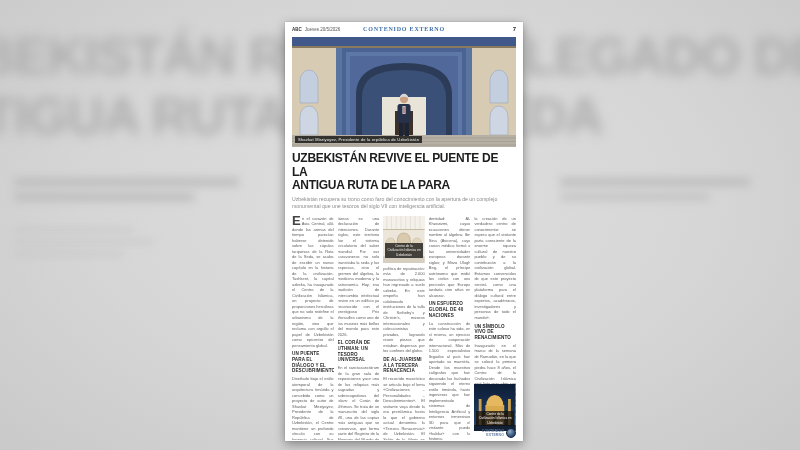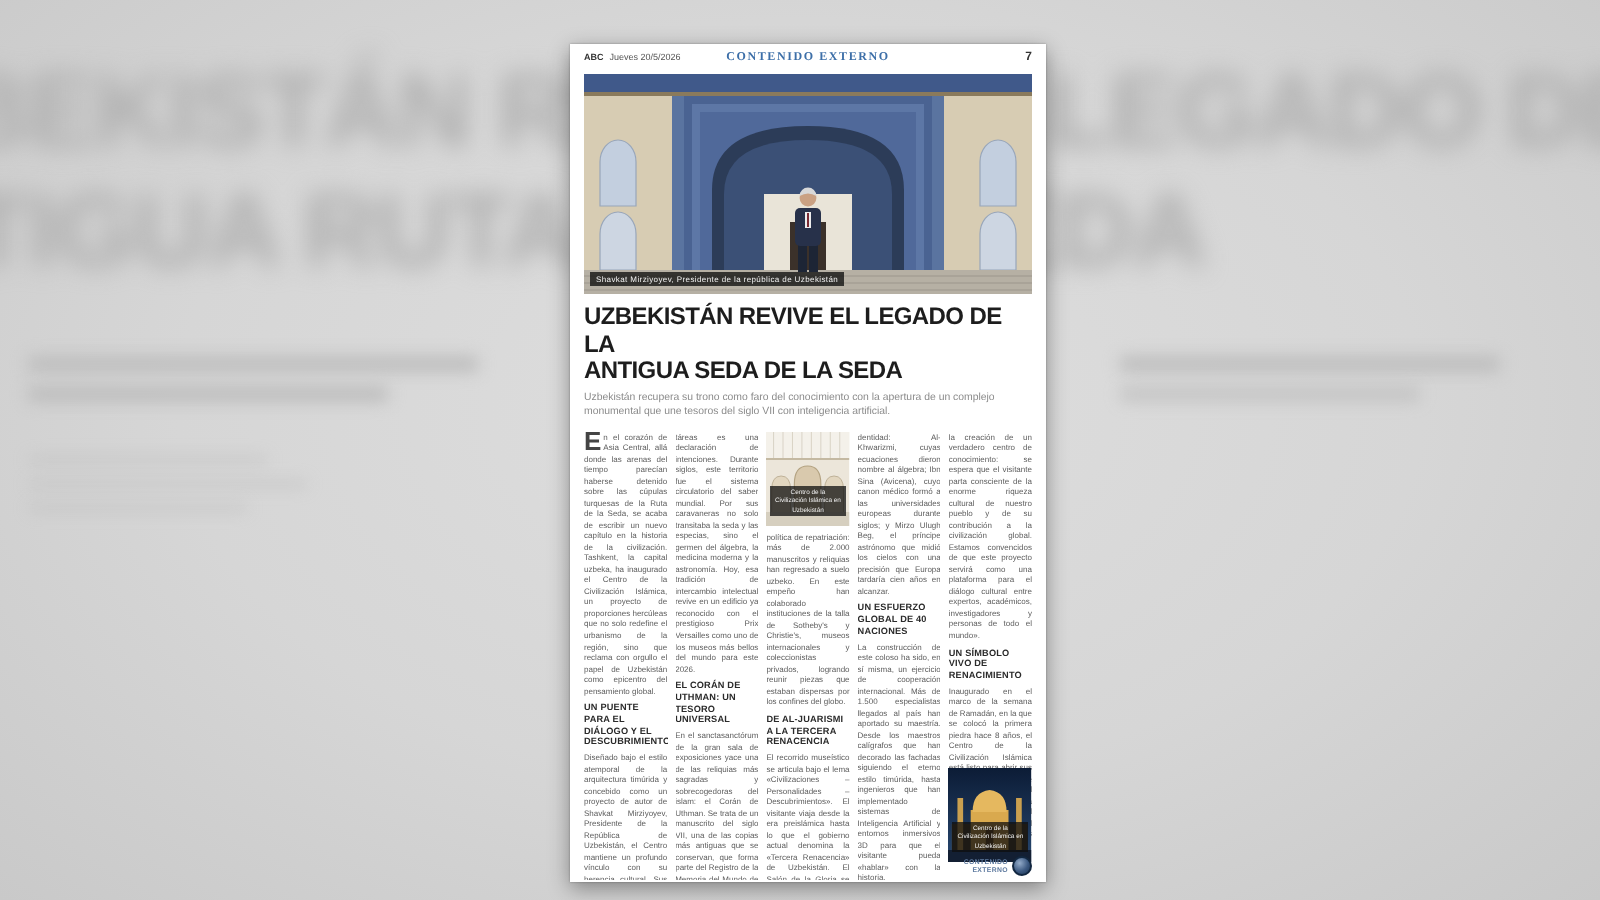--- a/index.html
+++ b/index.html
@@ -117,22 +117,22 @@
           <rect x="110.5" y="69" width="3" height="8" fill="#ececec"></rect>
           <rect x="111.5" y="69.5" width="1" height="7" fill="#7a2a33"></rect>
           <circle cx="112" cy="62" r="4.2" fill="#caa183"></circle>
           <path d="M107.8 61 a4.2 4.2 0 0 1 8.4 0 q-4.2 -2.6 -8.4 0 Z" fill="#d8d8d8"></path>
         </g>
       </svg>
       <div class="hero-caption">Shavkat Mirziyoyev, Presidente de la república de Uzbekistán</div>
     </div>
 
     <div class="headline">
-      <div>UZBEKISTÁN REVIVE EL LEGADO DE LA</div>
-      <div>ANTIGUA SEDA DE LA SEDA</div>
+      <div>UZBEKISTÁN REVIVE EL PUENTE DE LA</div>
+      <div>ANTIGUA RUTA DE LA PARA</div>
     </div>
 
     <div class="standfirst">Uzbekistán recupera su trono como faro del conocimiento con la apertura de un complejo monumental que une tesoros del siglo VII con inteligencia artificial.</div>
 
     <div class="cols">
 
       <div class="col">
         <p><span class="dropcap">E</span><span>n el corazón de Asia Central, allá donde las arenas del tiempo parecían haberse detenido sobre las cúpulas turquesas de la Ruta de la Seda, se acaba de escribir un nuevo capítulo en la historia de la civilización. Tashkent, la capital uzbeka, ha inaugurado el Centro de la Civilización Islámica, un proyecto de proporciones hercúleas que no solo redefine el urbanismo de la región, sino que reclama con orgullo el papel de Uzbekistán como epicentro del pensamiento global.</span></p>
         <h3>UN PUENTE PARA EL DIÁLOGO Y EL DESCUBRIMIENTO</h3>
         <p>Diseñado bajo el estilo atemporal de la arquitectura timúrida y concebido como un proyecto de autor de Shavkat Mirziyoyev, Presidente de la República de Uzbekistán, el Centro mantiene un profundo vínculo con su herencia cultural. Sus cuatro portales monumentales simbolizan las regiones del país, mientras que las fachadas, adornadas con intrincados azulejos y caligrafía, reflejan siglos de tradición artesanal.</p>

